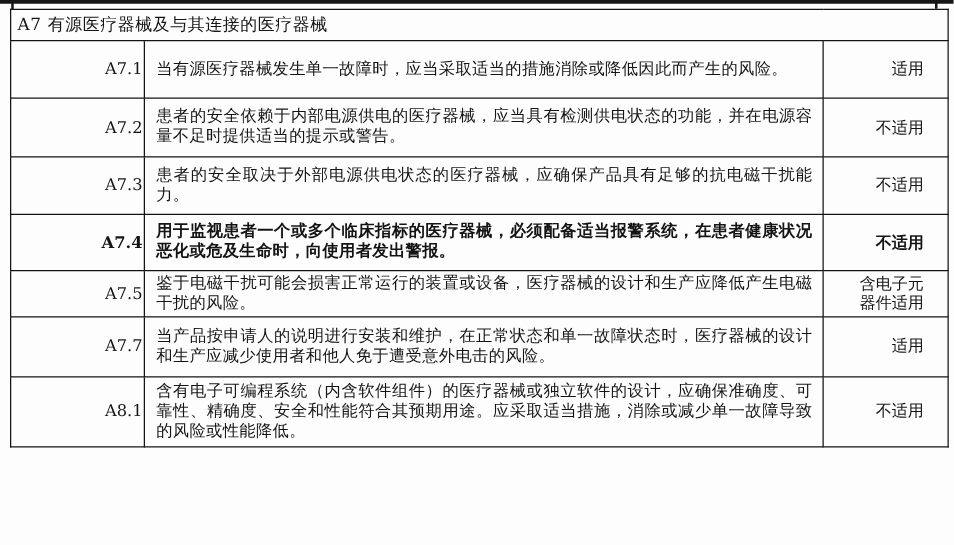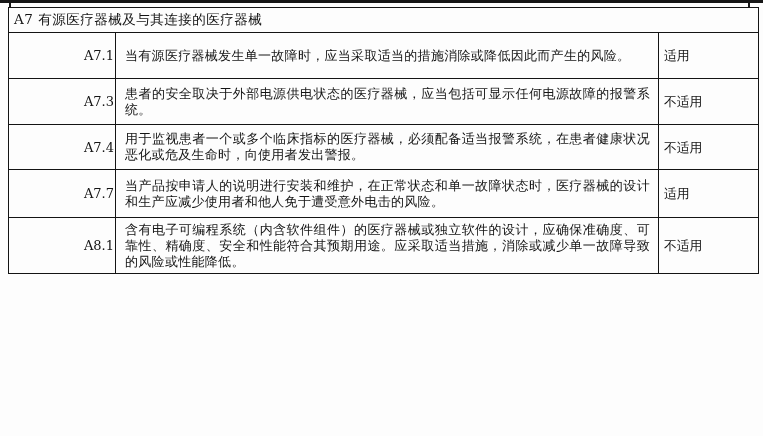--- a/index.html
+++ b/index.html
@@ -48,24 +48,24 @@
     font-size: 13px;
   }
   td.desc-cell {
     font-size: 13px;
     line-height: 16px;
     padding: 2px 8px 2px 9px;
     text-align: justify;
     letter-spacing: 0.3px;
   }
   td.status-cell {
-    text-align: left;
+    text-align: right;
     font-size: 12.8px;
     line-height: 15px;
-    padding: 2px 5px;
+    padding: 2px 19px;
   }
 </style>
 </head>
 <body>
 
 <div class="page">
   <div class="artifact-bar"></div>
   <div class="artifact-tick-left"></div>
   <div class="artifact-tick-right"></div>
 
@@ -80,33 +80,43 @@
         <tr class="section-row" style="height:25px;">
       <td colspan="3">A7 有源医疗器械及与其连接的医疗器械</td>
     </tr>
 
     <tr style="height:46px;">
       <td class="id-cell">A7.1</td>
       <td class="desc-cell">当有源医疗器械发生单一故障时，应当采取适当的措施消除或降低因此而产生的风险。</td>
       <td class="status-cell">适用</td>
     </tr>
 
+    <tr style="height:47px;">
+      <td class="id-cell">A7.2</td>
+      <td class="desc-cell">患者的安全依赖于内部电源供电的医疗器械，应当具有检测供电状态的功能，并在电源容量不足时提供适当的提示或警告。</td>
+      <td class="status-cell">不适用</td>
+    </tr>
 
     <tr style="height:46px;">
       <td class="id-cell">A7.3</td>
-      <td class="desc-cell">患者的安全取决于外部电源供电状态的医疗器械，应当包括可显示任何电源故障的报警系统。</td>
+      <td class="desc-cell">患者的安全取决于外部电源供电状态的医疗器械，应确保产品具有足够的抗电磁干扰能力。</td>
       <td class="status-cell">不适用</td>
     </tr>
 
-    <tr style="height:45px;">
+    <tr style="height:45px;font-weight:bold;">
       <td class="id-cell">A7.4</td>
       <td class="desc-cell">用于监视患者一个或多个临床指标的医疗器械，必须配备适当报警系统，在患者健康状况恶化或危及生命时，向使用者发出警报。</td>
       <td class="status-cell">不适用</td>
     </tr>
 
+    <tr style="height:37px;">
+      <td class="id-cell">A7.5</td>
+      <td class="desc-cell">鉴于电磁干扰可能会损害正常运行的装置或设备，医疗器械的设计和生产应降低产生电磁干扰的风险。</td>
+      <td class="status-cell">含电子元器件适用</td>
+    </tr>
 
 
     <tr style="height:48px;">
       <td class="id-cell">A7.7</td>
       <td class="desc-cell">当产品按申请人的说明进行安装和维护，在正常状态和单一故障状态时，医疗器械的设计和生产应减少使用者和他人免于遭受意外电击的风险。</td>
       <td class="status-cell">适用</td>
     </tr>
 
 
     <tr style="height:56px;">

